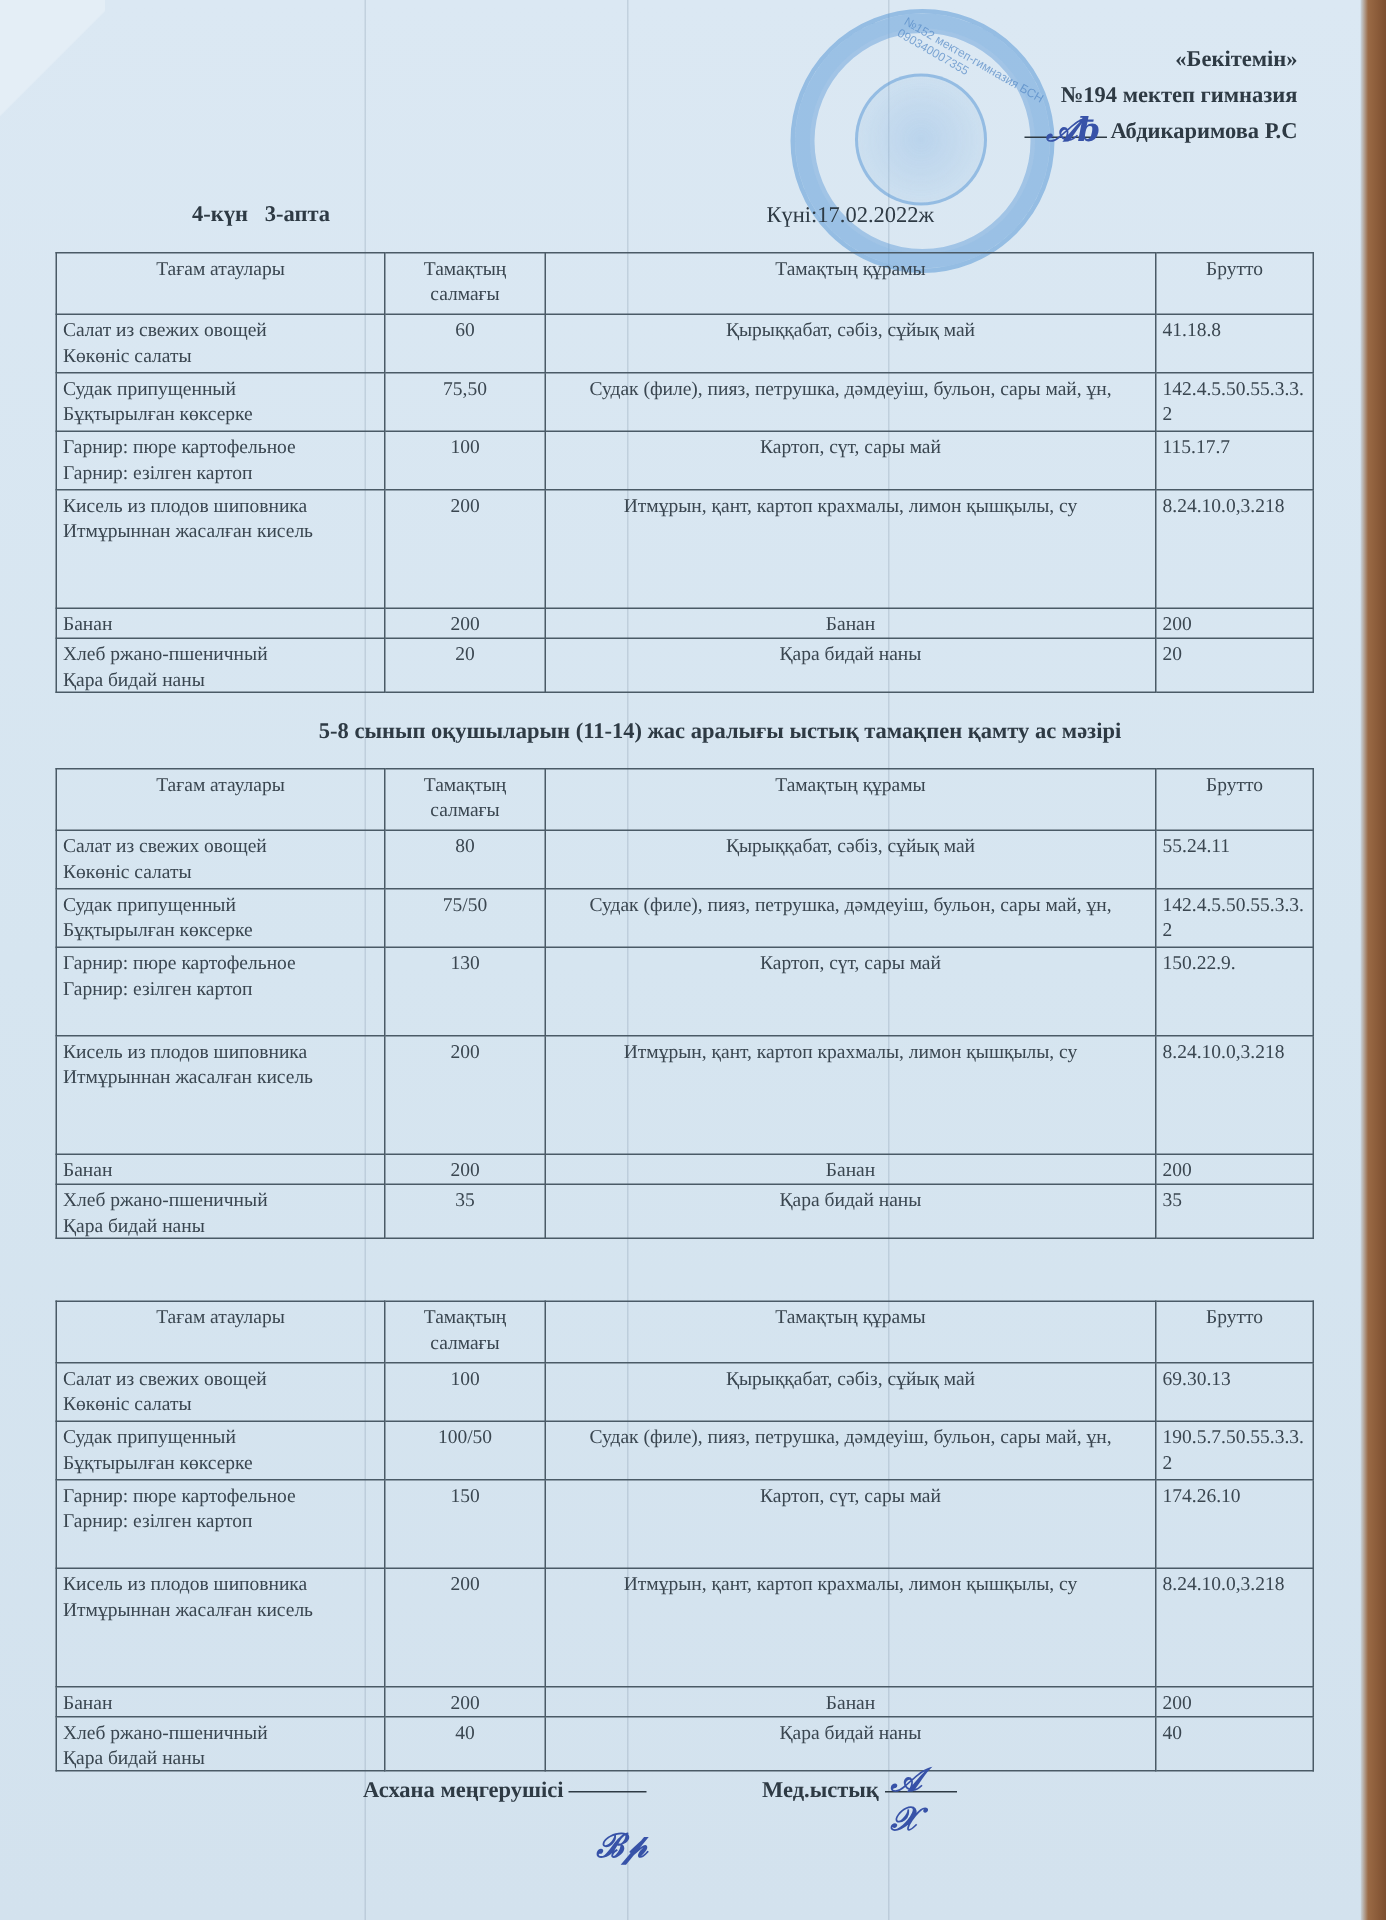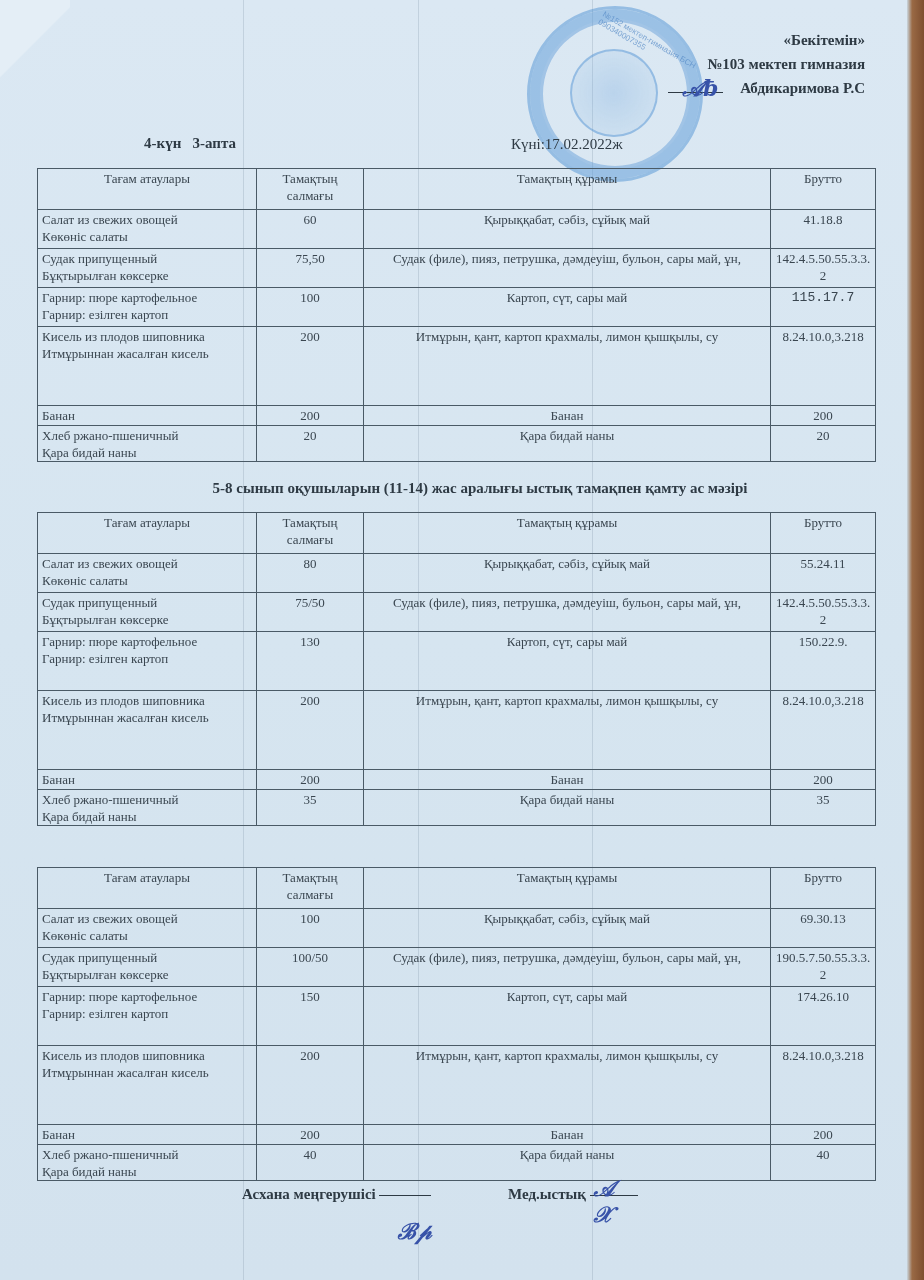--- a/index.html
+++ b/index.html
@@ -34,45 +34,45 @@
       background: radial-gradient(circle, rgba(110,165,220,0.35) 0%, rgba(110,165,220,0.15) 70%);
     }
     .stamp-text {
       position: absolute; left: 64px; top: 26px; font-size: 8px; color: rgba(60,120,190,0.7);
       font-family: "Liberation Sans", sans-serif; transform: rotate(30deg);
     }
     .approve {
       position: absolute; right: 42px; top: 28px; text-align: right;
       font-weight: bold; font-size: 15px; line-height: 24px; color: #2e3a44;
     }
-    .sig-line { display: inline-block; width: 55px; border-bottom: 1px solid #2e3a44; margin-right: 17px; position: relative; }
+    .sig-line { display: inline-block; width: 55px; border-bottom: 1px solid #2e3a44; margin-right: 2px; position: relative; }
     .scribble {
       position: absolute; color: #3752a8; font-family: "DejaVu Serif", serif; font-style: italic; font-size: 22px;
     }
     .title {
       position: absolute; left: 130px; top: 84px; width: 740px; text-align: center;
       font-weight: bold; font-size: 15px; line-height: 21px; color: #2e3a44;
     }
     .dayline {
-      position: absolute; left: 144px; top: 135px; font-weight: bold; font-size: 15px; color: #2e3a44;
+      position: absolute; left: 128px; top: 135px; font-weight: bold; font-size: 15px; color: #2e3a44;
     }
     .dateline {
       position: absolute; left: 511px; top: 136px; font-size: 15px; color: #2e3a44;
     }
     table.menu {
       position: absolute; border-collapse: collapse; font-size: 13px; line-height: 17px; color: #3a4650;
     }
     table.menu td, table.menu th {
       border: 1px solid #4a5a66; vertical-align: top; padding: 1px 4px 0 4px; font-weight: normal;
     }
     table.menu th { text-align: center; }
     .c1 { width: 210px; text-align: left; }
     .c2 { width: 98px; text-align: center; }
     .c3 { width: 398px; text-align: center; }
-    .c4 { width: 96px; text-align: center; }
+    .c4 { width: 96px; }
     .section-title {
       position: absolute; left: 130px; width: 700px; text-align: center;
       font-weight: bold; font-size: 15px; color: #2e3a44;
     }
     .footer {
       position: absolute; top: 1186px; font-weight: bold; font-size: 15px; color: #2e3a44;
     }
     .footer .line { display: inline-block; width: 52px; border-bottom: 1px solid #2e3a44; position: relative; top: -3px; }
     .dash { position: absolute; width: 1px; background: rgba(120,140,160,0.25); }
   </style>
@@ -86,21 +86,21 @@
   <div class="dash" style="left:418px;top:0;height:1280px;"></div>
   <div class="dash" style="left:592px;top:0;height:1280px;"></div>
 
   <div class="stamp">
     <div class="stamp-inner"></div>
     <div class="stamp-text">№152 мектеп-гимназия БСН 090340007355</div>
   </div>
 
   <div class="approve">
     <div>«Бекітемін»</div>
-    <div>№103 мектеп гимназия</div>
+    <div>№194 мектеп гимназия</div>
     <div>
       <span class="sig-line"><span class="scribble" style="left:14px;top:-16px;">𝒜ƀ</span></span><span>Абдикаримова Р.С</span>
     </div>
   </div>
 
   <div class="dayline" style="white-space:pre;">4-күн   3-апта</div>
   <div class="dateline">Күні:17.02.2022ж</div>
 
   <table class="menu" id="t0" style="left:37px;top:168px;">
     <thead>
@@ -124,21 +124,21 @@
 Бұқтырылған көксерке</td>
           <td class="c2">75,50</td>
           <td class="c3">Судак (филе), пияз, петрушка, дәмдеуіш, бульон, сары май, ұн,</td>
           <td class="c4" style="word-break: break-all;">142.4.5.50.55.3.3.2</td>
         </tr>
         <tr style="height: 39px;">
           <td class="c1" style="white-space: pre-line;">Гарнир: пюре картофельное
 Гарнир: езілген картоп</td>
           <td class="c2">100</td>
           <td class="c3">Картоп, сүт, сары май</td>
-          <td class="c4" style="word-break: break-all; font-family: Liberation Mono, monospace;">115.17.7</td>
+          <td class="c4" style="word-break: break-all;">115.17.7</td>
         </tr>
         <tr style="height: 79px;">
           <td class="c1" style="white-space: pre-line;">Кисель из плодов шиповника
 Итмұрыннан жасалған кисель</td>
           <td class="c2">200</td>
           <td class="c3">Итмұрын, қант, картоп крахмалы, лимон қышқылы, су</td>
           <td class="c4" style="word-break: break-all;">8.24.10.0,3.218</td>
         </tr>
         <tr style="height: 20px;">
           <td class="c1" style="white-space: pre-line;">Банан</td>

